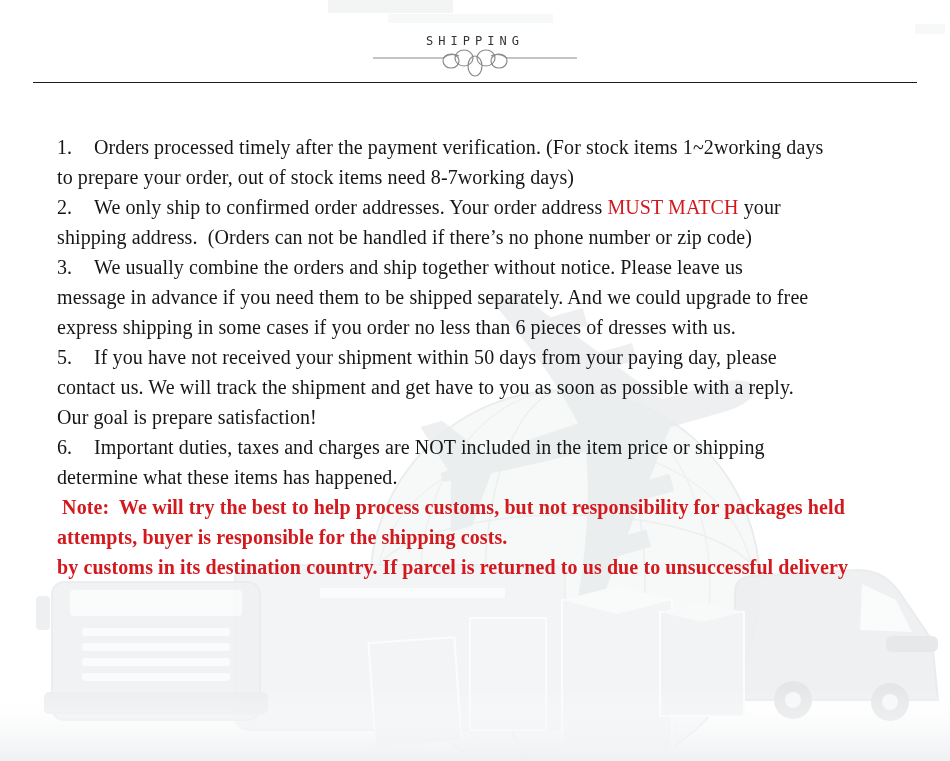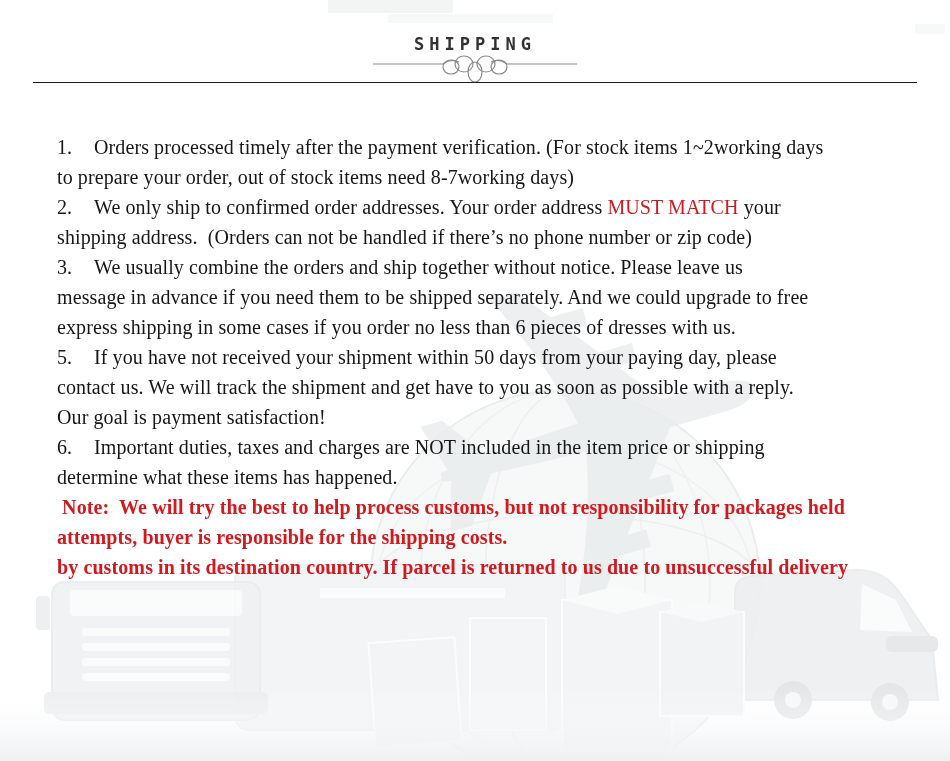--- a/index.html
+++ b/index.html
@@ -21,21 +21,21 @@
   }
   
   .wm{position:absolute;inset:0;z-index:0;}
   
   .header{
     position:absolute;top:34px;left:0;width:100%;
     text-align:center;z-index:2;
   }
   .header .title{
     font-family:"DejaVu Sans Mono", monospace;
-    font-size:17px;font-weight:700;
+    font-size:12px;font-weight:400;
     letter-spacing:5px;color:#333;
     display:block;
   }
   .flourish{display:block;margin:1px auto 0 auto;}
   .divider{
     position:absolute;top:82px;left:33px;right:33px;
     border-top:1.6px solid #1c1c1c;z-index:2;
   }
   
   .content{
@@ -150,21 +150,21 @@
           <div class="line"><span>shipping address.  (Orders can not be handled if there’s no phone number or zip code)</span></div>
         </div>
         <div>
           <div class="line"><span class="num">3.</span><span>We usually combine the orders and ship together without notice. Please leave us</span></div>
           <div class="line"><span>message in advance if you need them to be shipped separately. And we could upgrade to free</span></div>
           <div class="line"><span>express shipping in some cases if you order no less than 6 pieces of dresses with us.</span></div>
         </div>
         <div>
           <div class="line"><span class="num">5.</span><span>If you have not received your shipment within 50 days from your paying day, please</span></div>
           <div class="line"><span>contact us. We will track the shipment and get have to you as soon as possible with a reply.</span></div>
-          <div class="line"><span>Our goal is payment satisfaction!</span></div>
+          <div class="line"><span>Our goal is prepare satisfaction!</span></div>
         </div>
         <div>
           <div class="line"><span class="num">6.</span><span>Important duties, taxes and charges are NOT included in the item price or shipping</span></div>
           <div class="line"><span>determine what these items has happened.</span></div>
         </div>
       </div>
     <div id="note" class="note">
         <div class="line"> Note:  We will try the best to help process customs, but not responsibility for packages held</div>
         <div class="line">attempts, buyer is responsible for the shipping costs.</div>
         <div class="line">by customs in its destination country. If parcel is returned to us due to unsuccessful delivery</div>

